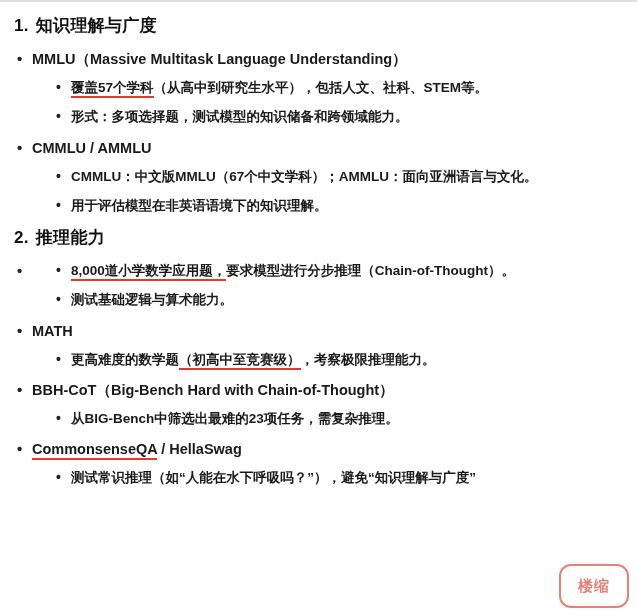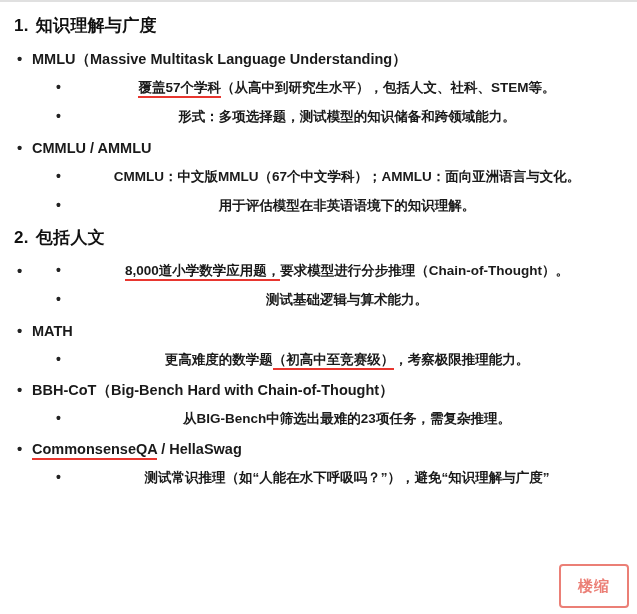--- a/index.html
+++ b/index.html
@@ -54,21 +54,20 @@
   ul.sub {
     margin-top: 8px;
     padding-left: 22px;
   }
   li.lvl2 {
     position: relative;
     padding-left: 17px;
     margin: 0 0 9px 0;
     font-size: 13.5px;
     line-height: 1.5;
-    text-align: center;
   }
   li.lvl2::before {
     content: "•";
     position: absolute;
     left: 2px;
     top: -1px;
     font-size: 14px;
     color: #222;
   }
   .u-red {
@@ -82,21 +81,21 @@
     height: 2px;
     background: #e0e0e0;
   }
   .watermark {
     position: absolute;
     right: 8px;
     bottom: 6px;
     width: 66px;
     height: 40px;
     border: 2px solid #e8695f;
-    border-radius: 4px;
+    border-radius: 12px;
     color: #e8695f;
     font-size: 15px;
     font-weight: bold;
     display: flex;
     align-items: center;
     justify-content: center;
     letter-spacing: 1px;
     opacity: 0.85;
     background: rgba(255,255,255,0.4);
   }
@@ -134,21 +133,21 @@
         </li>
         <li class="lvl2">
           <span>用于评估模型在非英语语境下的知识理解。</span>
         </li>
       </ul>
     </li>
   </ul>
 
   <h2 class="section sec2">
     <span class="num">2.</span>
-    <span>包括人文</span>
+    <span>推理能力</span>
   </h2>
 
   <ul>
     <li class="lvl1">
       <ul class="sub">
         <li class="lvl2">
           <span class="u-red">8,000道小学数学应用题，</span><span>要求模型进行分步推理（Chain-of-Thought）。</span>
         </li>
         <li class="lvl2">
           <span>测试基础逻辑与算术能力。</span>

